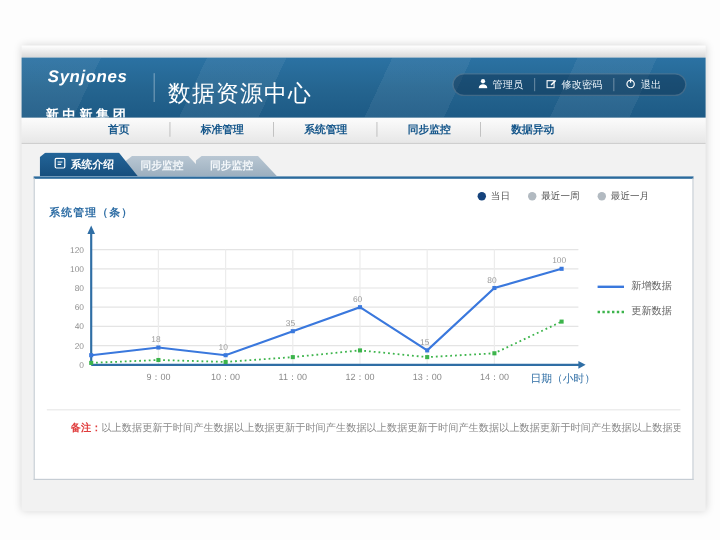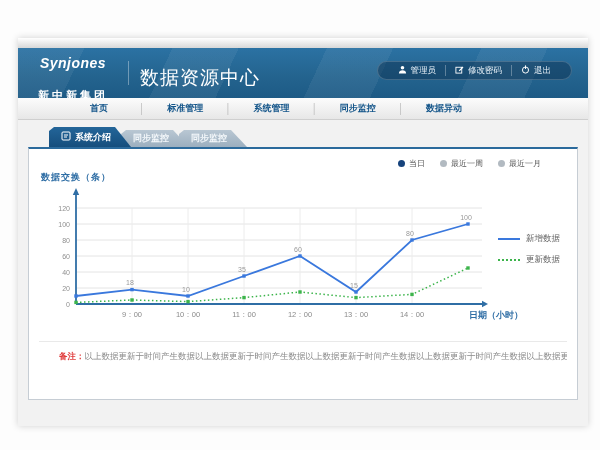--- a/index.html
+++ b/index.html
@@ -42,35 +42,35 @@
               text-align:center; cursor:pointer; white-space:nowrap; }
   .nav-sep { color:#bbb; font-size:10px; margin:0 11px; }
 
   
   .tabs { position:absolute; left:15px; top:89px; display:flex; align-items:flex-end;
           z-index:3; }
   .tab { display:flex; align-items:center; gap:4px; font-size:9px; font-weight:bold;
          cursor:pointer; padding:0 20px 0 12px; height:17px; margin-left:-10px;
          color:#f3f7fa; background:linear-gradient(#b9c7d3,#9cafbf);
          clip-path:polygon(0 100%,0 4px,5px 0,calc(100% - 16px) 0,100% 100%); }
-  .tab.active { height:20px; color:#fff; margin-left:16px;
+  .tab.active { height:20px; color:#fff; margin-left:0;
                 background:linear-gradient(#236599,#164e7d); z-index:4; }
   .panel { position:absolute; left:10px; top:109px; width:550px; height:253px;
            background:#fff; border:1px solid #c6cdd4; border-top:2px solid #2b6a9c; }
 
   
   .radios { position:absolute; right:36px; top:9px; display:flex; gap:15px; }
   .radio { display:flex; align-items:center; gap:4px; font-size:8px; color:#555;
            cursor:pointer; }
   .dot { width:7px; height:7px; border-radius:50%; background:#b2bac1; }
   .radio.sel .dot { background:#16437c; }
   .ylabel { position:absolute; left:12px; top:22px; font-size:9px; font-weight:bold;
             color:#2f6ea5; letter-spacing:1px; }
   .chart { position:absolute; left:17px; top:38px; }
-  .xlabel { position:absolute; left:440px; top:160px; font-size:9px; font-weight:bold;
+  .xlabel { position:absolute; left:413px; top:160px; font-size:9px; font-weight:normal;
             color:#2f6ea5; }
   .legend { position:absolute; left:469px; top:84px; display:flex; flex-direction:column;
             gap:9px; }
   .leg-item { display:flex; align-items:center; gap:6px; font-size:8.5px; color:#666;
               cursor:pointer; }
   .swatch { width:22px; height:0; }
   .swatch.solid  { border-top:2px solid #3a78dd; }
   .swatch.dotted { border-top:2px dotted #3cb44b; }
   .note-divider { position:absolute; left:10px; top:192px; width:528px; height:1px;
                   background:#e9e9e9; }
@@ -166,21 +166,21 @@
         <span class="radio">
           <span class="dot"></span>
           <span>最近一周</span>
         </span>
         <span class="radio">
           <span class="dot"></span>
           <span>最近一月</span>
         </span>
       </div>
 
-      <div class="ylabel">数据交换（条）</div>
+      <div class="ylabel">系统管理（条）</div>
 
       <svg class="chart" width="452" height="135" viewBox="0 0 452 135">
           <g>
             <text x="24" y="119.5" text-anchor="end" font-size="7" fill="#8f8f8f">0</text>
             <line x1="30" y1="101" x2="436" y2="101" stroke="#e4e4e4" stroke-width="1"></line>
             <text x="24" y="103.5" text-anchor="end" font-size="7" fill="#8f8f8f">20</text>
             <line x1="30" y1="85" x2="436" y2="85" stroke="#e4e4e4" stroke-width="1"></line>
             <text x="24" y="87.5" text-anchor="end" font-size="7" fill="#8f8f8f">40</text>
             <line x1="30" y1="69" x2="436" y2="69" stroke="#e4e4e4" stroke-width="1"></line>
             <text x="24" y="71.5" text-anchor="end" font-size="7" fill="#8f8f8f">60</text>

